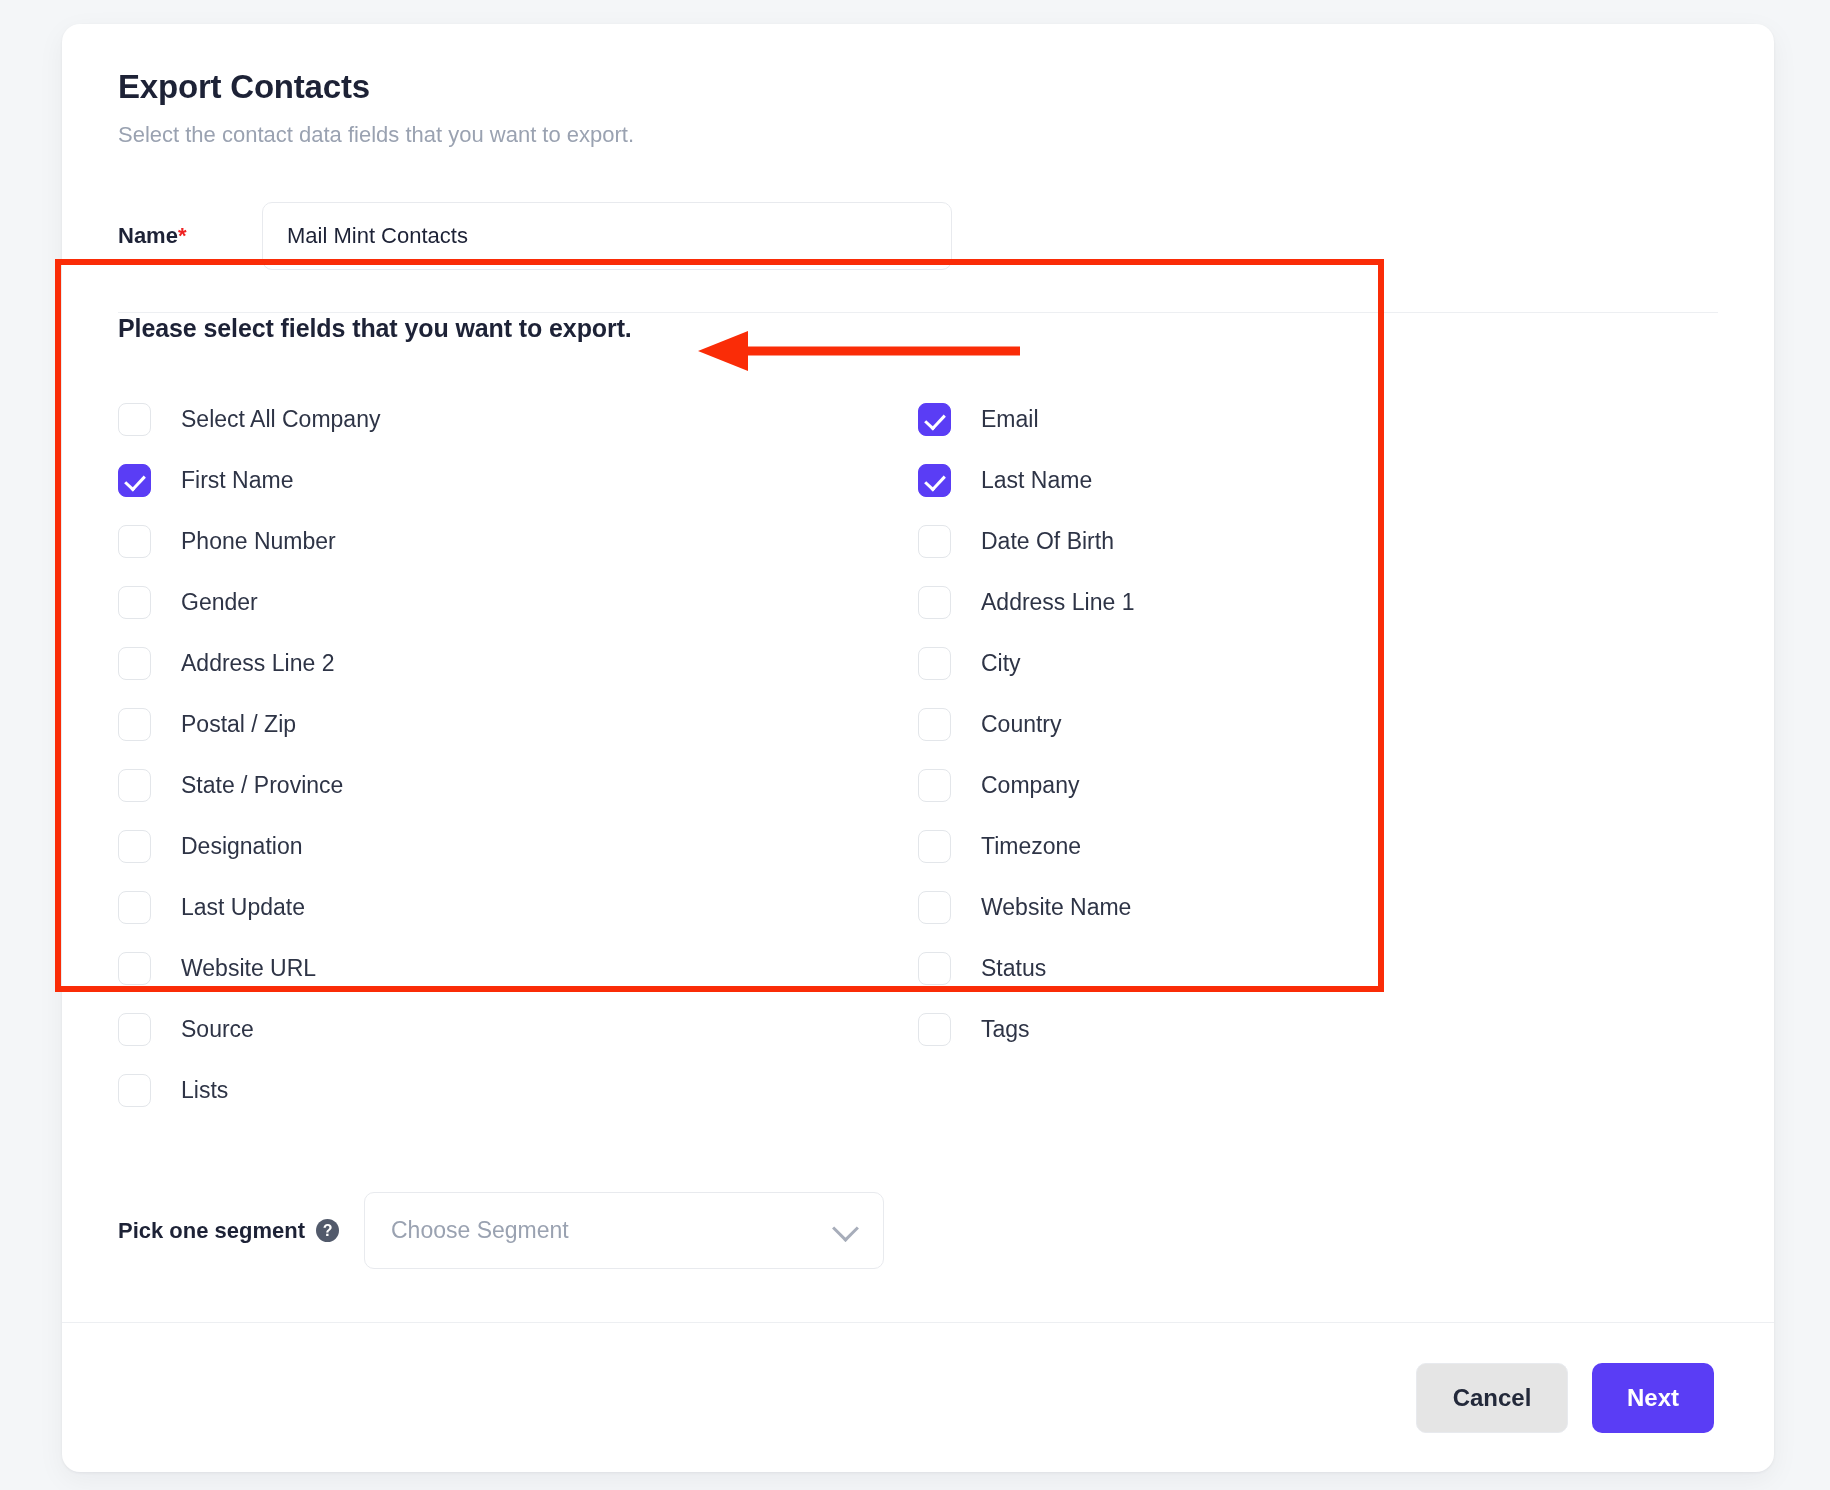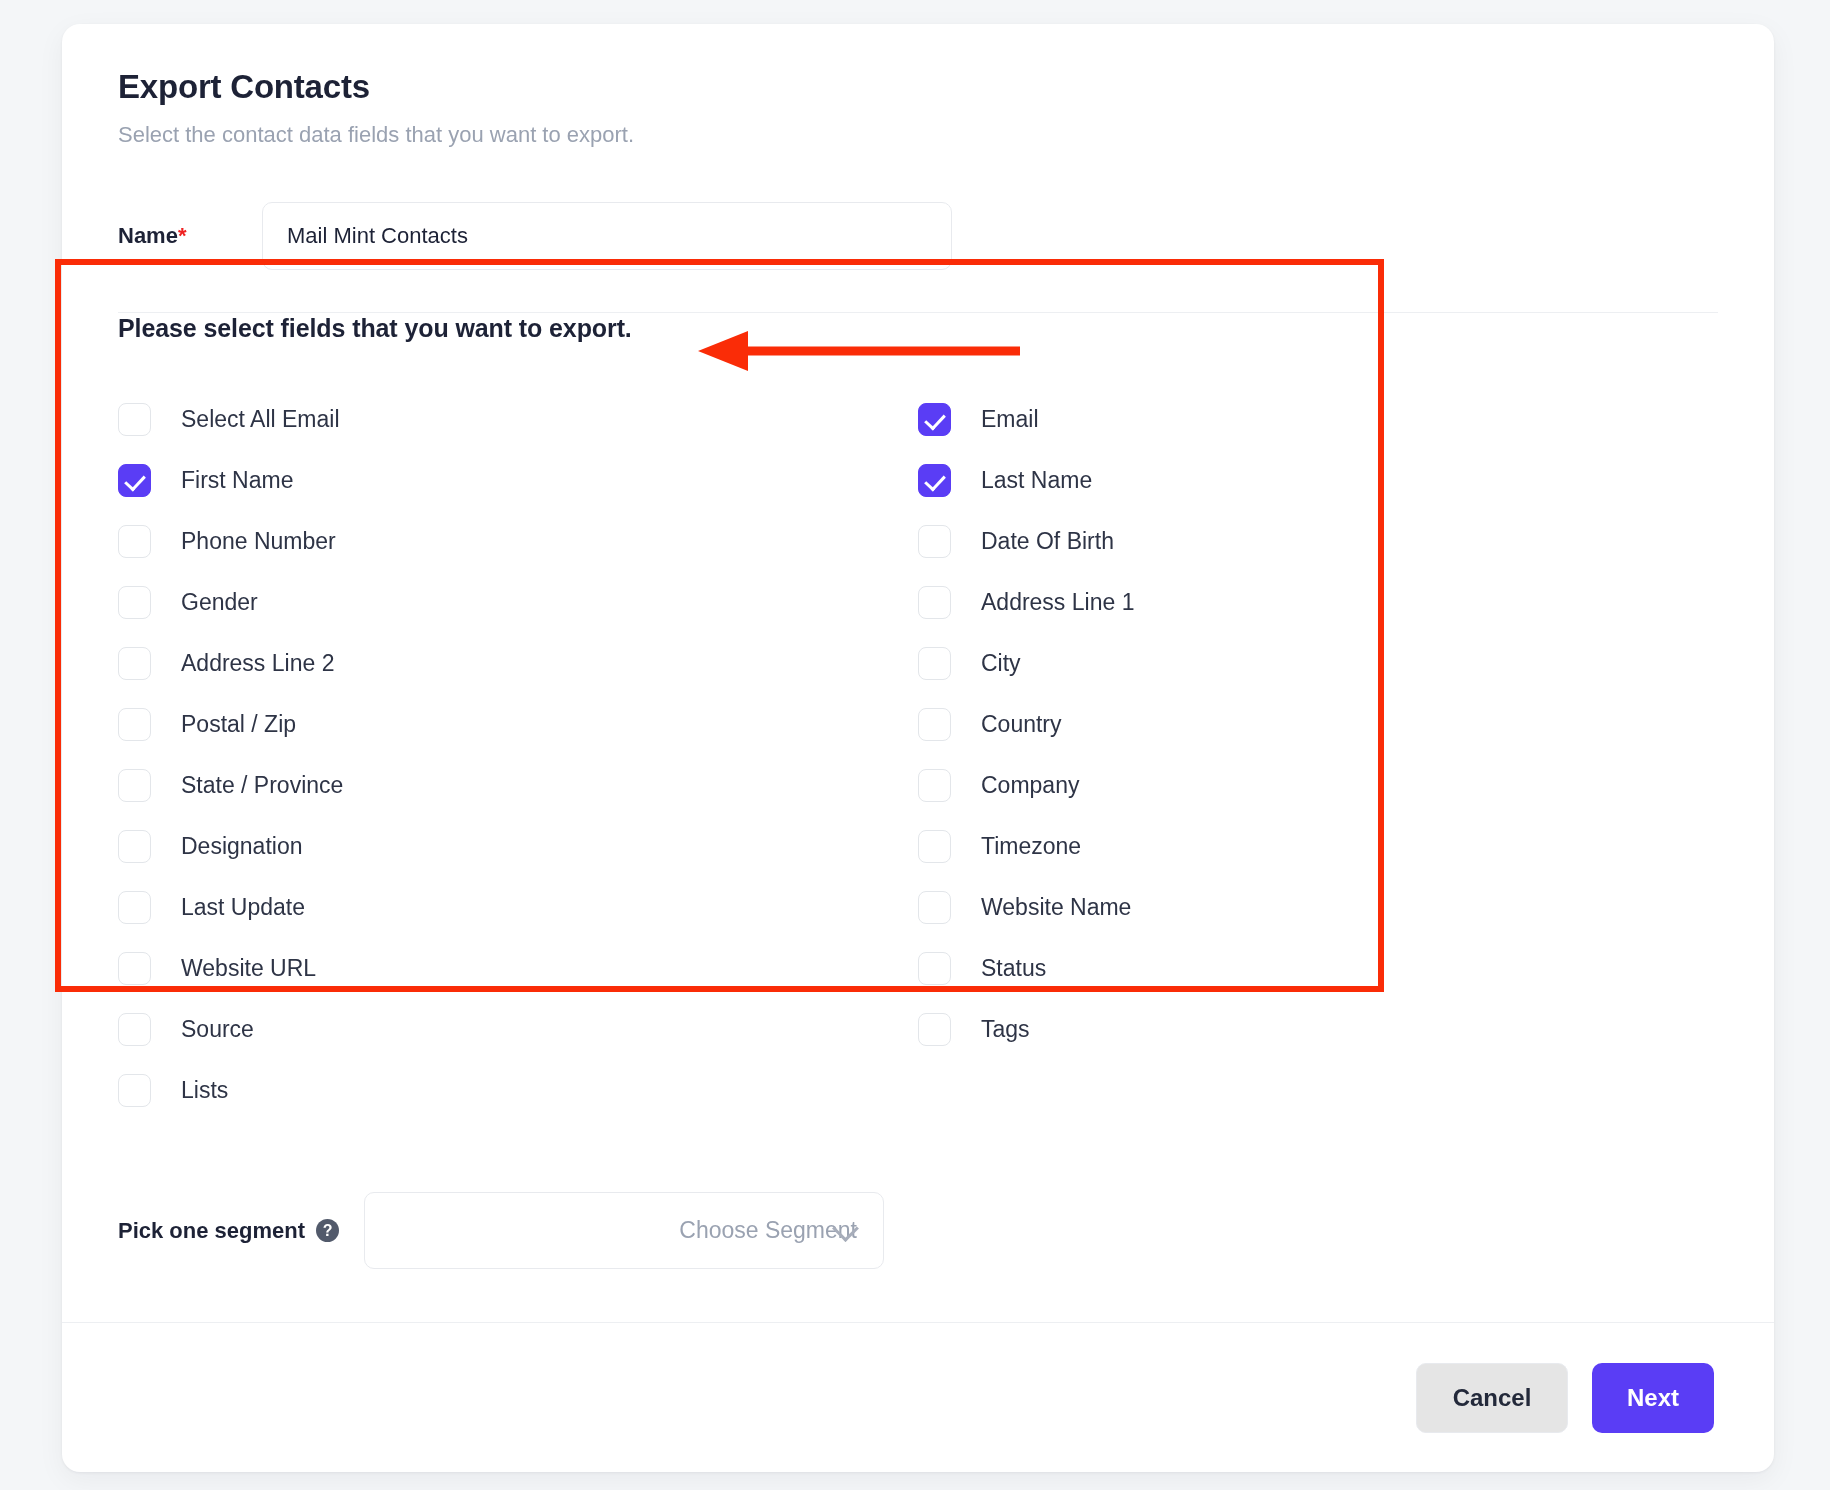--- a/index.html
+++ b/index.html
@@ -163,21 +163,20 @@
   .seg-select {
     width: 520px;
     height: 77px;
     border: 1px solid #e8eaee;
     border-radius: 10px;
     background: #fff;
     display: flex;
     align-items: center;
     padding: 0 26px;
     position: relative;
-    justify-content: flex-end;
   }
   .seg-ph { font-size: 23px; color: #9aa2b1; }
   .chev {
     position: absolute;
     right: 28px;
     top: 50%;
     width: 19px;
     height: 19px;
     margin-top: -12px;
     border: solid #a7adba;
@@ -265,21 +264,21 @@
     </div>
 
     <div class="divider"></div>
 
     <div class="fields-sec">
       <div class="fields-title">Please select fields that you want to export.</div>
       <div class="cols">
         <div class="col" id="left-col">
             <div class="cb-row">
               <span class="cb"></span>
-              <span class="cb-label">Select All Email</span>
+              <span class="cb-label">Select All Company</span>
             </div>
             <div class="cb-row">
               <span class="cb on"></span>
               <span class="cb-label">First Name</span>
             </div>
             <div class="cb-row">
               <span class="cb"></span>
               <span class="cb-label">Phone Number</span>
             </div>
             <div class="cb-row">

